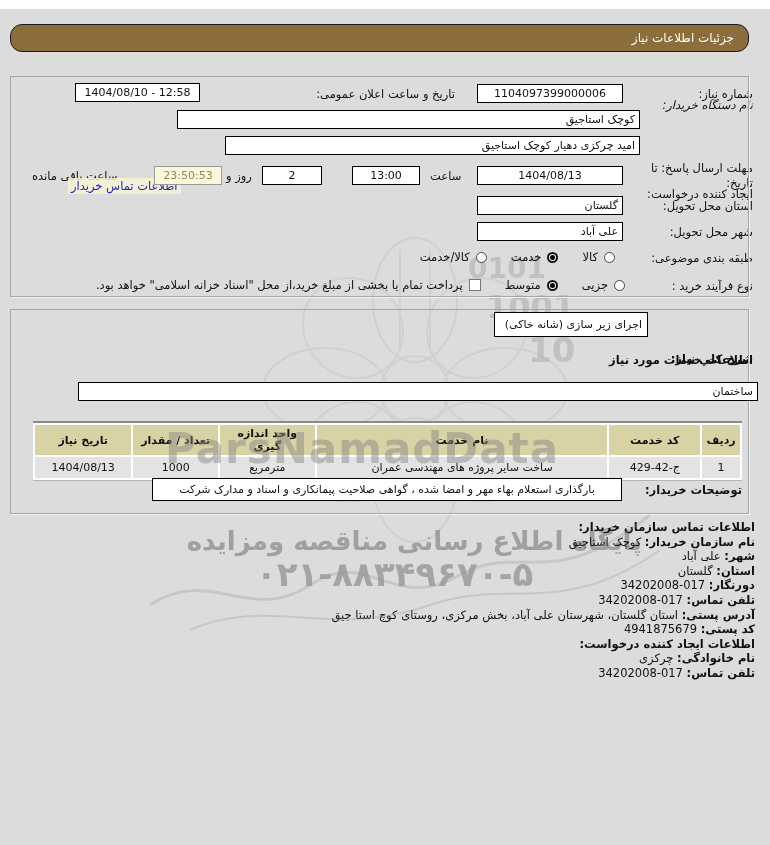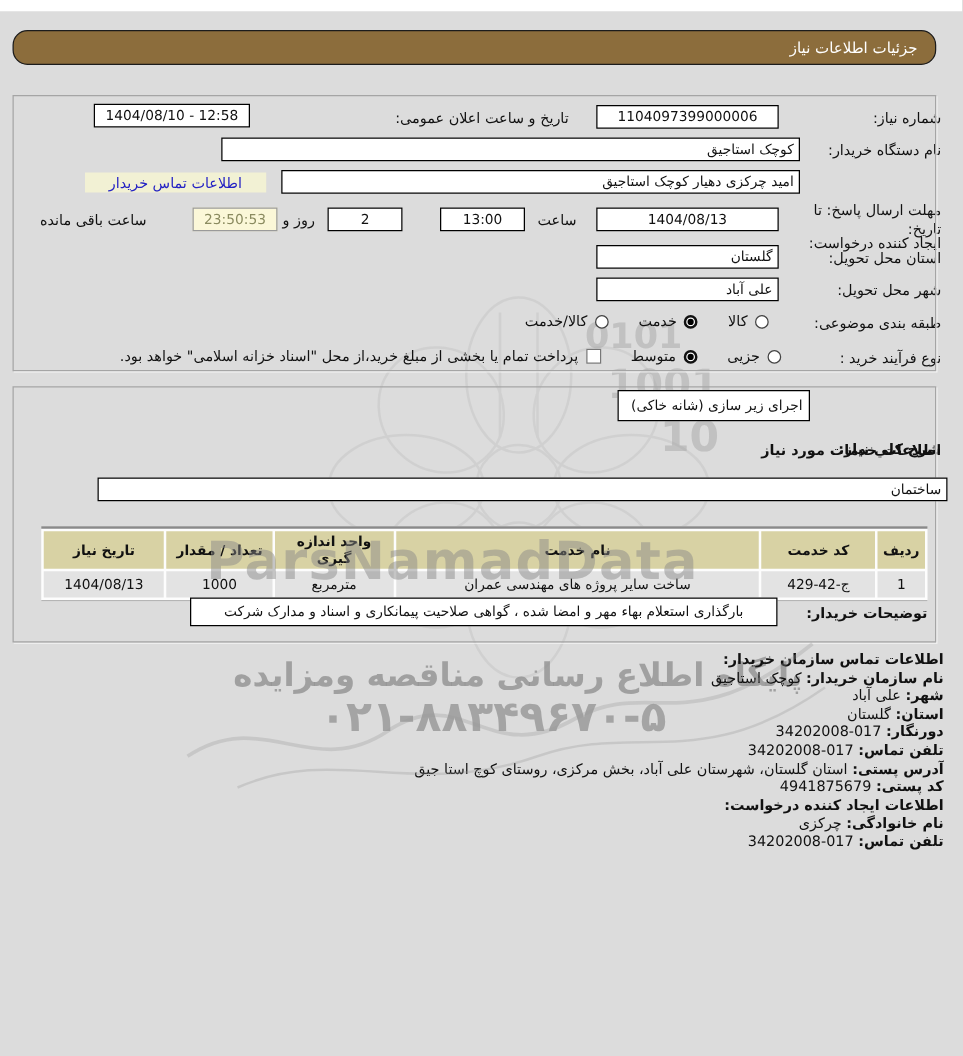--- a/index.html
+++ b/index.html
@@ -14,21 +14,21 @@
   .panel1 { left:10px; top:76px; width:739px; height:221px; }
   .panel2 { left:10px; top:309px; width:739px; height:205px; }
   .lbl { white-space:nowrap; }
   .bold { font-weight:bold; }
   .ibox { background:#fff; border:1px solid #000; height:19px; line-height:17px; font-size:11px; padding:0 4px; overflow:hidden; white-space:nowrap; z-index:2; }
   .center { text-align:center; }
   .right { text-align:right; }
   .ltr { direction:ltr; }
   .bidi-ltr { direction:ltr; unicode-bidi:bidi-override; }
   .remaining { background:#fbf7d8; border:1px solid #9a9a9a; color:#8b8b60; }
-  .link { color:#2422c4; background:rgba(246,244,210,.85); padding:1px 19px; cursor:pointer; }
+  .link { color:#2422c4; background:rgba(246,244,210,.85); padding:1px 3px; cursor:pointer;margin-top:40px; }
   .optrow { display:flex; align-items:center; gap:6px; direction:rtl; z-index:2; }
   .radio { width:11px; height:11px; border:1px solid #444; border-radius:50%; background:#fff; position:relative; flex:0 0 auto; }
   .radio.checked { border:2px solid #111; }
   .radio.checked::after { content:""; position:absolute; left:1px; top:1px; width:5px; height:5px; border-radius:50%; background:#000; }
   .chk { width:12px; height:12px; border:1px solid #777; background:#fff; flex:0 0 auto; }
   .gap { width:12px; }
   .dbox { background:#fff; border:1px solid #000000; font-size:11px; z-index:2; }
   table.svc { border-collapse:separate; border-spacing:2px; background:#fdfdfd; border-top:2px solid #8a8a8a; border-bottom:1px solid #b5b5b5; z-index:2; position:absolute; }
   table.svc th { background:#d8d2a4; font-size:11px; font-weight:bold; height:24px; padding:2px 4px; }
   table.svc td { background:#e3e3e3; font-size:11px; height:21px; text-align:center; padding:2px 4px; }
@@ -73,21 +73,21 @@
   <div class="abs title-bar" style="background:#8c6d3c;border-radius:12px;">جزئیات اطلاعات نیاز</div>
 
   <div class="abs panel panel1"></div>
 
   <div class="abs lbl" style="right:17px; top:87px;">شماره نیاز:</div>
   <div class="abs ibox center ltr" style="left:477px; top:84px; width:146px;">1104097399000006</div>
 
   <div class="abs lbl" style="right:315px; top:87px;">تاریخ و ساعت اعلان عمومی:</div>
   <div class="abs ibox center bidi-ltr" style="left:75px; top:83px; width:125px;">1404/08/10 - 12:58</div>
 
-  <div class="abs lbl" style="right:17px; top:113px;">نام دستگاه خریدار:</div>
+  <div class="abs lbl" style="right:17px; top:98px;font-style:italic;">نام دستگاه خریدار:</div>
   <div class="abs ibox right" style="left:177px; top:110px; width:463px;">کوچک استاجیق</div>
 
   <div class="abs lbl" style="right:17px; top:139px;margin-top:48px;">ایجاد کننده درخواست:</div>
   <div class="abs ibox right" style="left:225px; top:136px; width:415px;">امید چرکزی دهیار کوچک استاجیق</div>
   <div class="abs link" style="left:68px; top:138px; z-index:2;">اطلاعات تماس خریدار</div>
 
   <div class="abs lbl right" style="right:17px; top:161px; width:112px; white-space:normal; line-height:15px;">
     <span>مهلت ارسال پاسخ: تا</span><br>
     <span>تاریخ:</span>
   </div>

